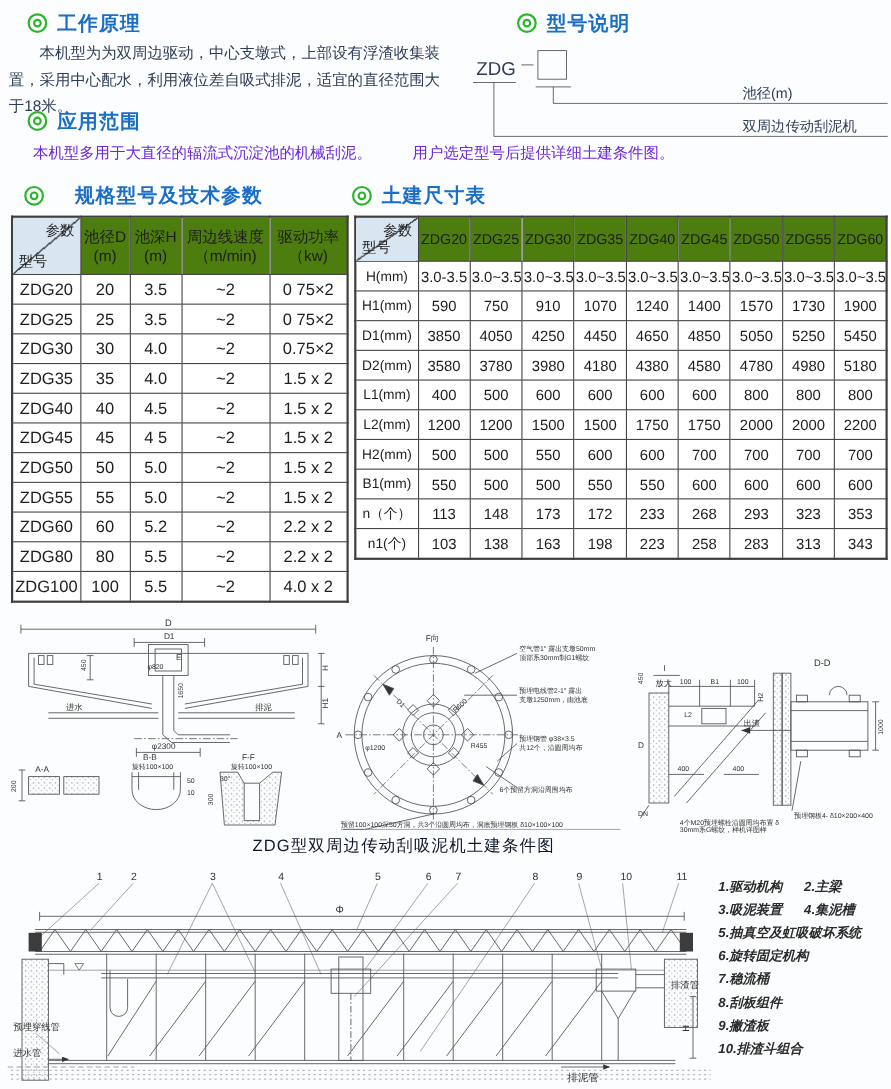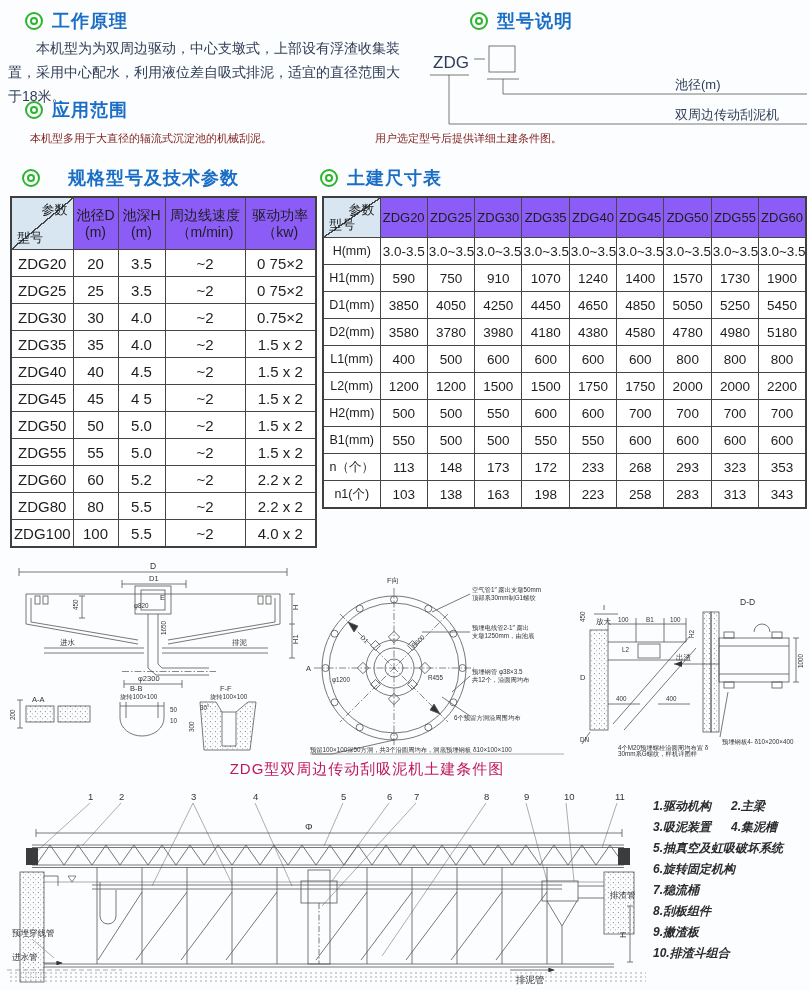--- a/index.html
+++ b/index.html
@@ -9,41 +9,41 @@
     font-family:"Liberation Sans","DejaVu Sans",sans-serif;
   }
   
   .sec-head{position:absolute;display:flex;align-items:center;gap:9px;}
   .ring{width:14px;height:14px;border:2.5px solid #2db42d;border-radius:50%;
         display:flex;align-items:center;justify-content:center;flex:0 0 auto;}
   .ring::after{content:"";width:4px;height:4px;border:2px solid #2db42d;border-radius:50%;}
   .sec-title{font-size:18px;font-weight:bold;color:#1a6ec5;letter-spacing:1px;}
   
   .para{position:absolute;font-size:14px;line-height:24px;color:#2e3d56;text-indent:2em;}
-  .app-line{position:absolute;font-size:11px;color:#7f1d1d;}
+  .app-line{position:absolute;font-size:14px;color:#6d28d9;}
   
   table{border-collapse:collapse;position:absolute;background:#fff;table-layout:fixed;}
   th,td{border:1px solid #454545;text-align:center;vertical-align:middle;color:#1e1e1e;
         padding:0 1px;overflow:hidden;}
-  thead th{background:#8b5cf6;font-weight:normal;}
+  thead th{background:#4d7c0f;font-weight:normal;}
   .spec-table{left:10px;top:196px;width:305px;font-size:15px;border:2px solid #3f3f3f;}
   .spec-table thead th{height:43px;font-size:14px;white-space:pre-line;line-height:17px;}
   .spec-table td{height:26px;}
   .civil-table{left:322px;top:196px;width:485px;font-size:13.5px;border:2px solid #3f3f3f;}
   .civil-table thead th{height:39px;font-size:13px;}
   .civil-table td{height:26px;}
   .civil-table td:first-child{font-size:12.5px;white-space:pre-line;line-height:14px;margin-left:48px;}
   .corner{position:relative;background:
       linear-gradient(to bottom right,rgba(0,0,0,0) calc(50% - 0.7px),
       #454545 calc(50% - 0.7px),#454545 calc(50% + 0.7px),rgba(0,0,0,0) calc(50% + 0.7px)),#d8e6f2;}
   .corner .c-top{position:absolute;top:3px;right:5px;font-size:13px;}
   .corner .c-bot{position:absolute;bottom:3px;left:5px;font-size:13px;}
   
   .caption{position:absolute;top:760px;left:0;width:734px;text-align:center;
-           font-size:15px;font-weight:500;color:#be185d;letter-spacing:1px;}
+           font-size:15px;font-weight:500;color:#0f172a;letter-spacing:1px;}
   
   .legend{position:absolute;left:653px;top:796px;width:156px;display:flex;flex-wrap:wrap;
           font-size:12px;font-weight:600;color:#2b2b2b;line-height:21px;font-style:italic;}
   .legend-item{width:100%;white-space:nowrap;}
   .legend-item:nth-child(-n+4){width:50%;}
   
   svg{position:absolute;}
   svg text{fill:#333;stroke:none;font-family:"Liberation Sans","DejaVu Sans",sans-serif;}
   .t6{font-size:6.3px;} .t7{font-size:7.5px;} .t8{font-size:8.5px;} .t9{font-size:9.5px;}
   .ln{stroke:#555;fill:none;stroke-width:0.8;}

